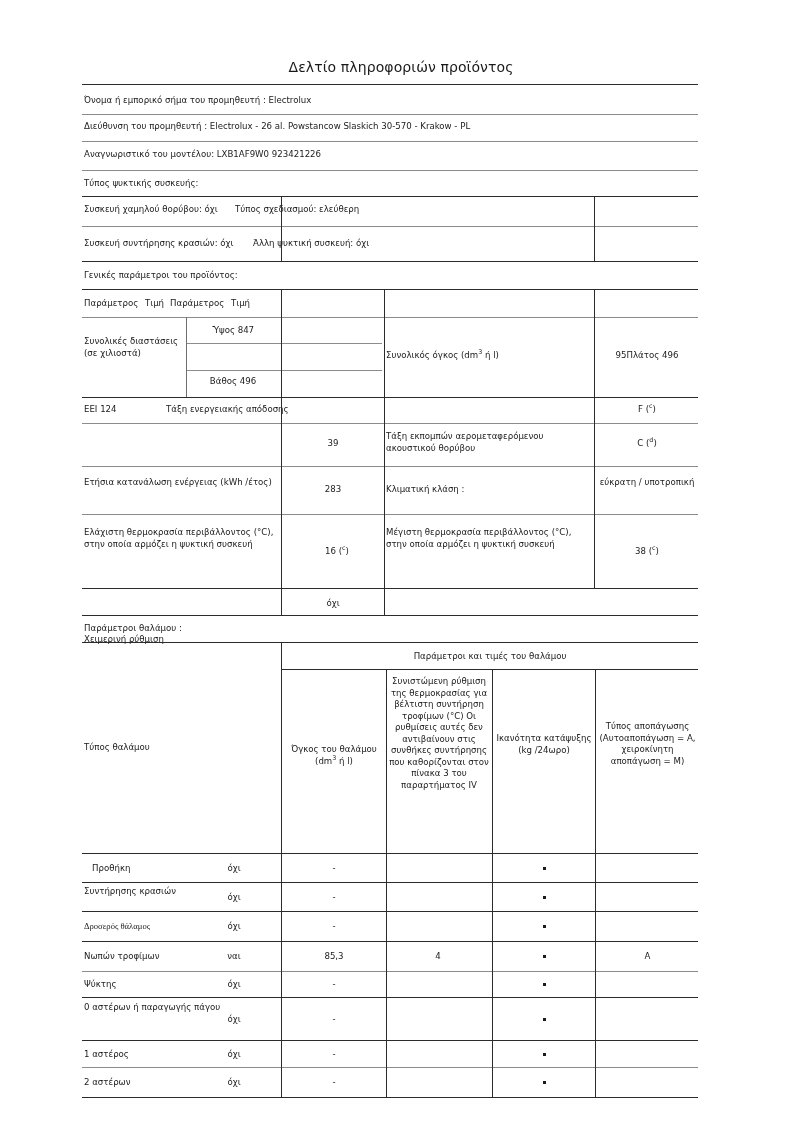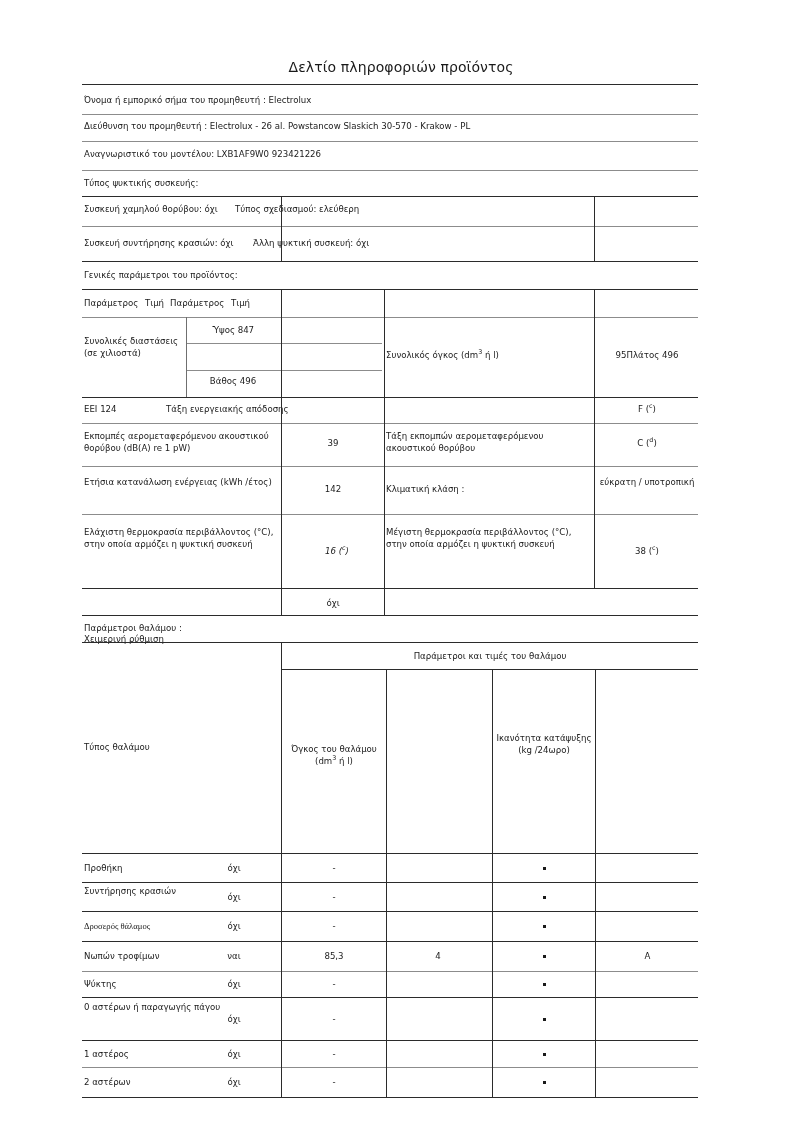--- a/index.html
+++ b/index.html
@@ -120,34 +120,33 @@
 
   <div class="t" style="left:386px; top:350px;"><span>Συνολικός όγκος (dm</span><sup>3</sup><span> ή l)</span></div>
   <div class="t ctr" style="left:596px; top:350px; width:102px;"><span>95</span><span>Πλάτος</span> <span>496</span></div>
 
   <div class="hr dark" style="left:82px; top:397px; width:616px;"></div>
   <div class="t" style="left:84px; top:404px;"><span>EEI</span> <span>124</span></div>
   <div class="t" style="left:166px; top:404px;">Τάξη ενεργειακής απόδοσης</div>
   <div class="t ctr" style="left:596px; top:404px; width:102px;"><span>F</span> (<sup>c</sup>)</div>
 
   <div class="hr grey" style="left:82px; top:423px; width:616px;"></div>
-  <div class="t wrap" style="left:84px; top:431px; width:192px;">Εκπομπές αερομεταφερόμενου ακουστικού θορύβου (dB(A) re 1 pW)</div>
   <div class="t ctr" style="left:283px; top:438px; width:100px;">39</div>
   <div class="t wrap" style="left:386px; top:431px; width:200px;">Τάξη εκπομπών αερομεταφερόμενου ακουστικού θορύβου</div>
   <div class="t ctr" style="left:596px; top:438px; width:102px;"><span>C</span> (<sup>d</sup>)</div>
 
   <div class="hr grey" style="left:82px; top:466px; width:616px;"></div>
   <div class="t wrap" style="left:84px; top:477px; width:192px;">Ετήσια κατανάλωση ενέργειας (kWh /έτος)</div>
-  <div class="t ctr" style="left:283px; top:484px; width:100px;">142</div>
+  <div class="t ctr" style="left:283px; top:484px; width:100px;">283</div>
   <div class="t" style="left:386px; top:484px;">Κλιματική κλάση :</div>
   <div class="t wrap ctr" style="left:596px; top:477px; width:102px;">εύκρατη / υποτροπική</div>
 
   <div class="hr grey" style="left:82px; top:514px; width:616px;"></div>
   <div class="t wrap" style="left:84px; top:527px; width:194px;">Ελάχιστη θερμοκρασία περιβάλλοντος (°C), στην οποία αρμόζει η ψυκτική συσκευή</div>
-  <div class="t ctr" style="left:283px; top:546px; width:108px;font-style:italic;"><span>16</span> (<sup>c</sup>)</div>
+  <div class="t ctr" style="left:283px; top:546px; width:108px;"><span>16</span> (<sup>c</sup>)</div>
   <div class="t wrap" style="left:386px; top:527px; width:205px;">Μέγιστη θερμοκρασία περιβάλλοντος (°C), στην οποία αρμόζει η ψυκτική συσκευή</div>
   <div class="t ctr" style="left:596px; top:546px; width:102px;"><span>38</span> (<sup>c</sup>)</div>
 
   <div class="hr dark" style="left:82px; top:588px; width:616px;"></div>
   <div class="t" style="left:84px; top:598px;margin-top:36px;">Χειμερινή ρύθμιση</div>
   <div class="t ctr" style="left:283px; top:598px; width:100px;">όχι</div>
   <div class="hr dark" style="left:82px; top:615px; width:616px;"></div>
 
   <div class="vr" style="left:281px; top:289px; height:326px;"></div>
   <div class="vr" style="left:384px; top:289px; height:326px;"></div>
@@ -157,28 +156,30 @@
   <div class="t" style="left:84px; top:623px;">Παράμετροι θαλάμου :</div>
 
   <div class="hr dark" style="left:82px; top:642px; width:616px;"></div>
   <div class="t ctr" style="left:283px; top:651px; width:414px;">Παράμετροι και τιμές του θαλάμου</div>
   <div class="hr dark" style="left:281px; top:669px; width:417px;"></div>
 
   <div class="t" style="left:84px; top:742px;">Τύπος θαλάμου</div>
 
   <div class="t wrap ctr" style="left:284px; top:744px; width:100px;"><span>Όγκος του θαλάμου (dm</span><sup>3</sup><span> ή l)</span></div>
 
+  <div class="t wrap ctr" style="left:388px; top:676px; width:102px;">Συνιστώμενη ρύθμιση της θερμοκρασίας για βέλτιστη συντήρηση τροφίμων (°C) Οι ρυθμίσεις αυτές δεν αντιβαίνουν στις συνθήκες συντήρησης που καθορίζονται στον πίνακα 3 του παραρτήματος IV</div>
 
   <div class="t wrap ctr" style="left:494px; top:733px; width:100px;">Ικανότητα κατάψυξης (kg /24ωρο)</div>
 
+  <div class="t wrap ctr" style="left:597px; top:721px; width:101px;">Τύπος αποπάγωσης (Αυτοαποπάγωση = Α, χειροκίνητη αποπάγωση = M)</div>
 
   <div class="hr dark" style="left:82px; top:853px; width:616px;"></div>
 
   <div id="compartment-rows">
-      <div class="t wrap" style="left: 84px; width: 192px; top: 862.75px;">Προθήκη</div>
+      <div class="t wrap" style="left: 92px; width: 192px; top: 862.75px;">Προθήκη</div>
       <div class="t wrap ctr" style="left: 184px; width: 100px; top: 862.75px;">όχι</div>
       <div class="t wrap ctr" style="left: 284px; width: 100px; top: 862.75px;">-</div>
       <div class="t wrap ctr" style="left: 494px; width: 100px; top: 862.75px;"><span class="sq"></span></div>
       <div class="hr dark" style="left: 82px; top: 882px; width: 616px;"></div>
       <div class="t wrap" style="left: 84px; width: 192px; top: 886px;">Συντήρησης κρασιών</div>
       <div class="t wrap ctr" style="left: 184px; width: 100px; top: 891.75px;">όχι</div>
       <div class="t wrap ctr" style="left: 284px; width: 100px; top: 891.75px;">-</div>
       <div class="t wrap ctr" style="left: 494px; width: 100px; top: 891.75px;"><span class="sq"></span></div>
       <div class="hr dark" style="left: 82px; top: 911px; width: 616px;"></div>
       <div class="t wrap" style="left: 84px; width: 192px; top: 921.25px; font-family: Liberation Serif, serif;">Δροσερός θάλαμος</div>

